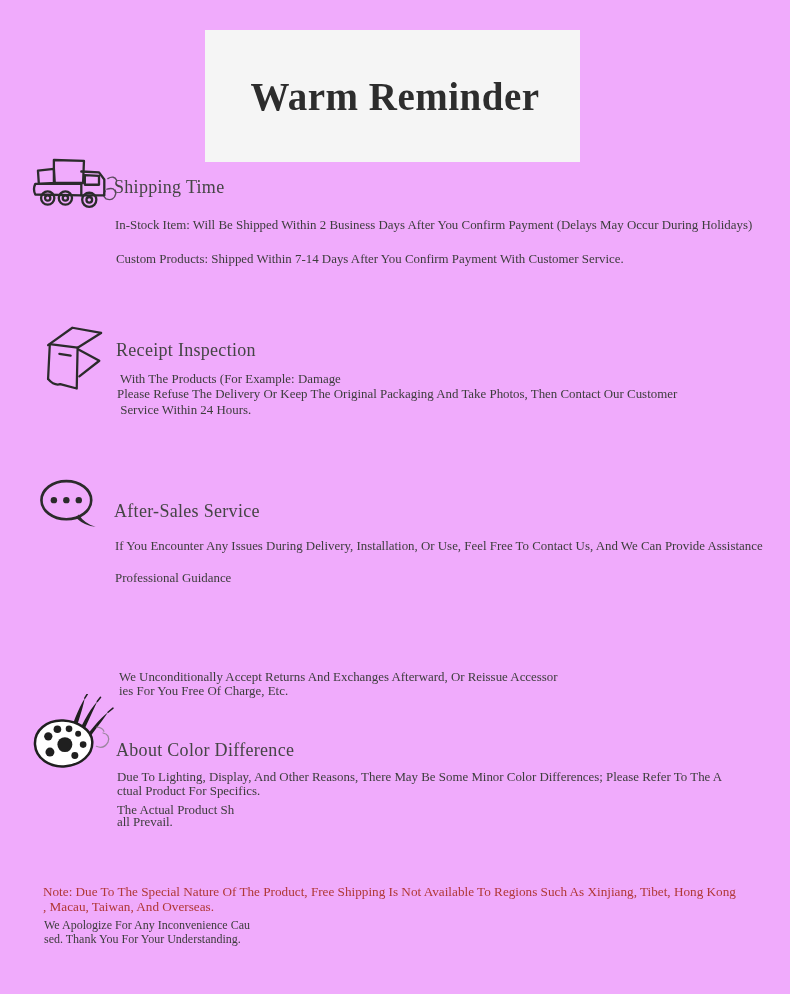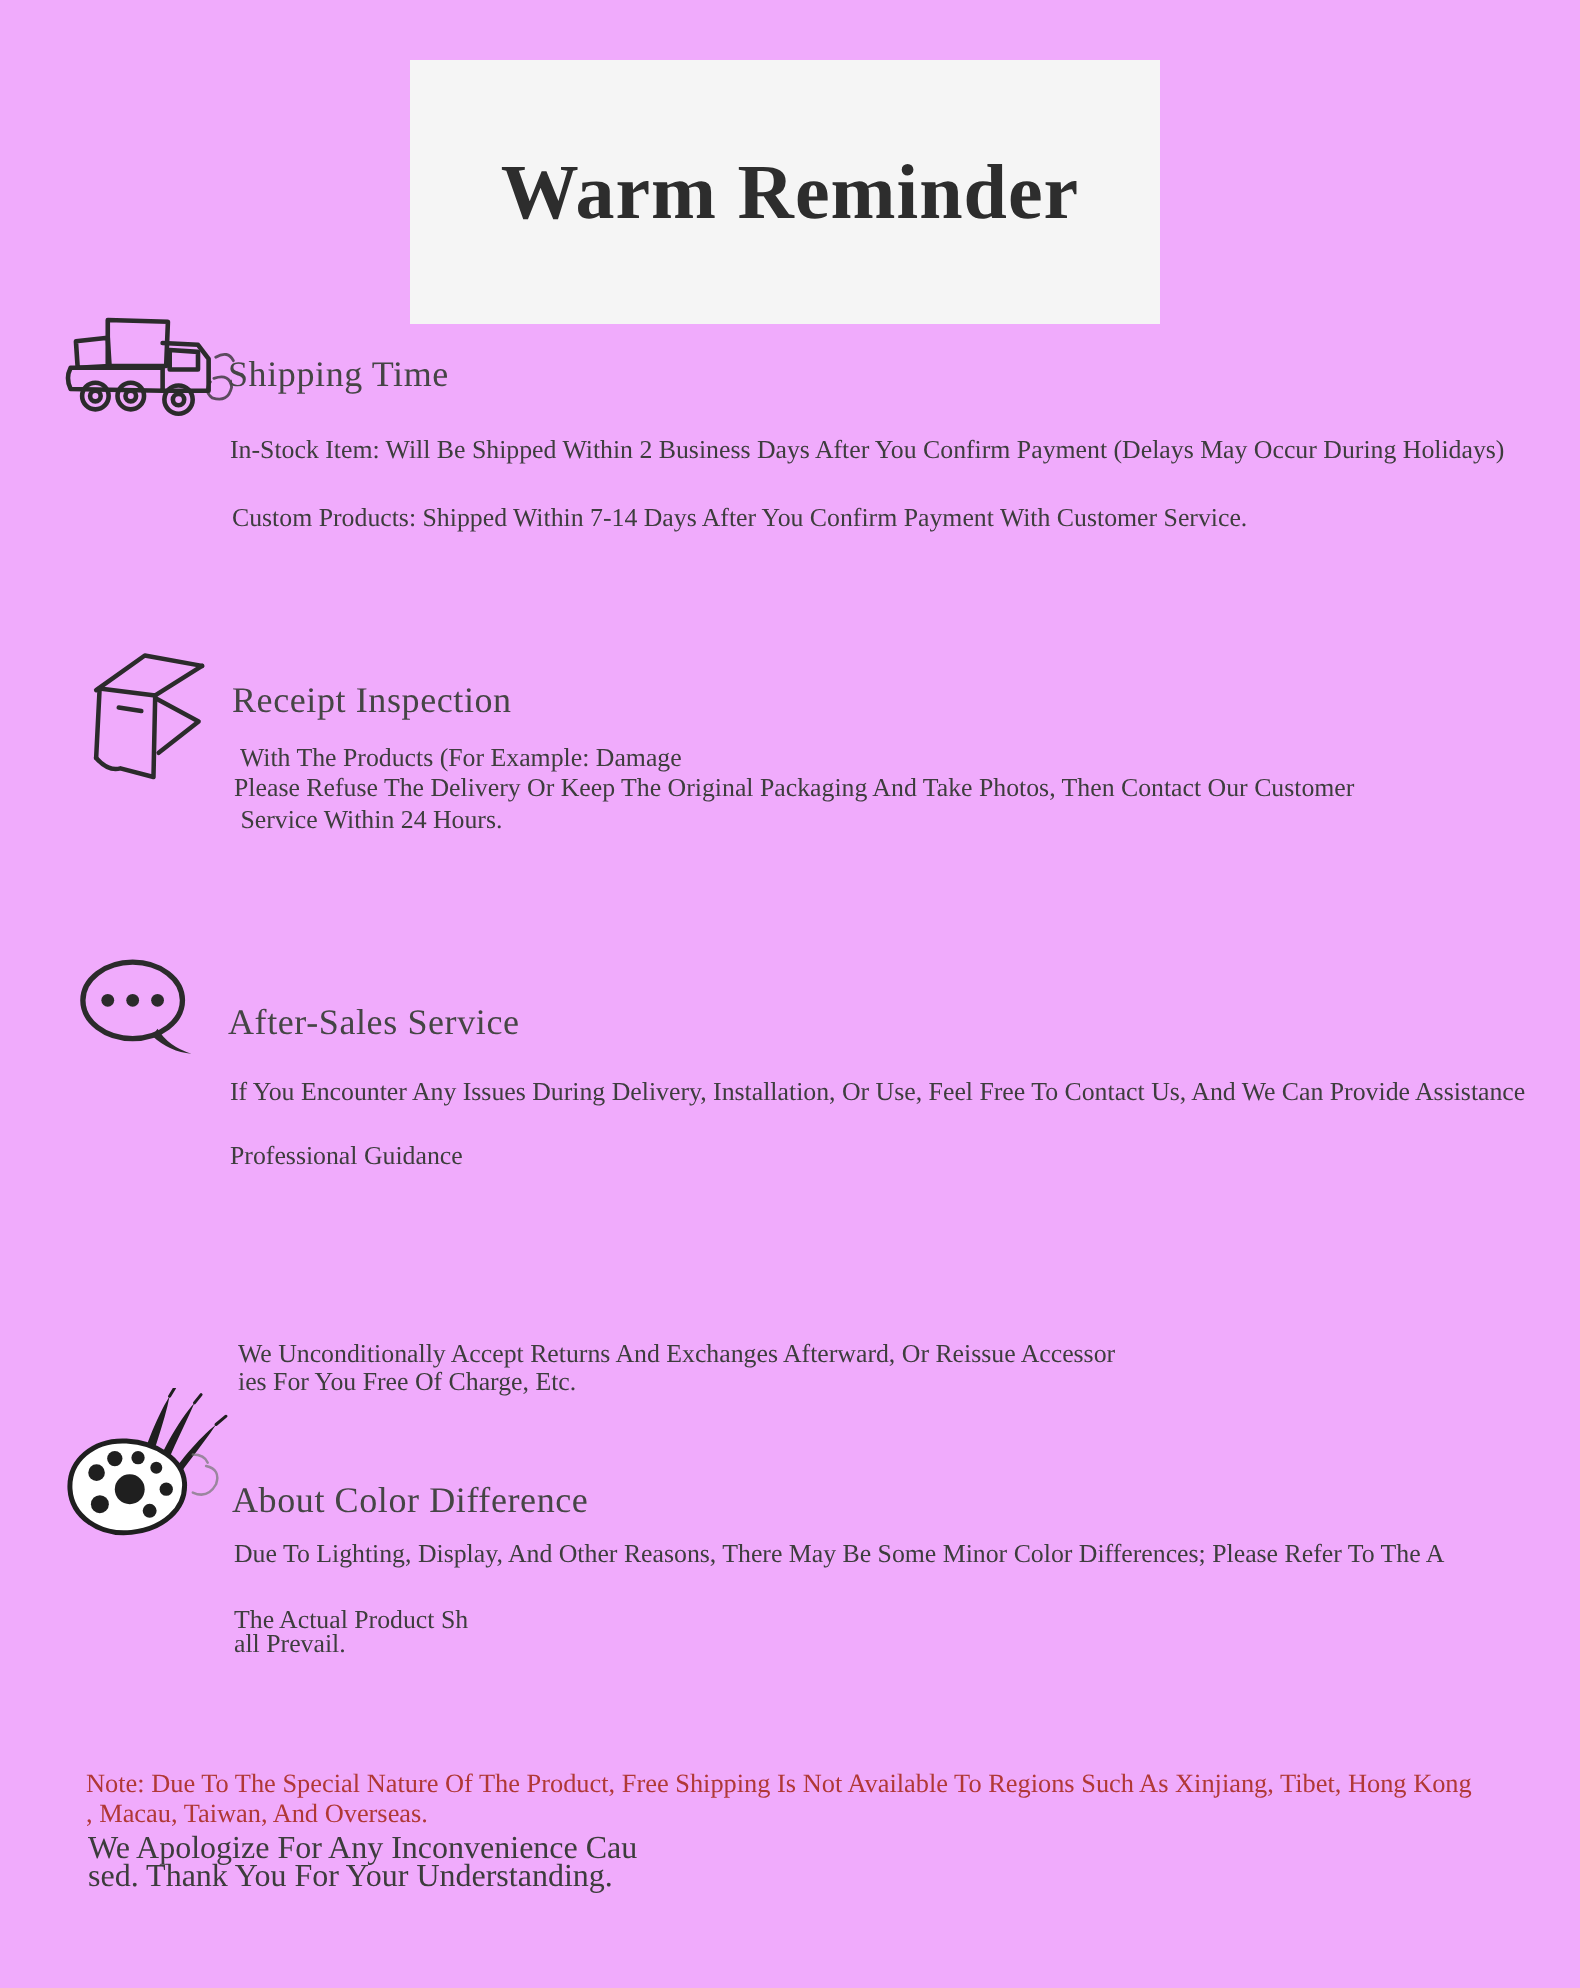--- a/index.html
+++ b/index.html
@@ -32,21 +32,21 @@
     white-space:pre;
   }
   .block{position:absolute;font-size:12.9px;color:#3d3d3d;}
   .block div{white-space:pre;}
   .lh154 div{line-height:15.4px;}
   .lh144 div{line-height:14.4px;}
   .lh124 div{line-height:12.4px;}
   .icon{position:absolute;}
   .note-red{color:#b03836;font-size:13.2px;}
   .note-red div{line-height:14.6px;}
-  .note-gray{color:#3c3c3c;font-size:16px;}
+  .note-gray{color:#3c3c3c;font-size:12px;}
   .note-gray div{line-height:14px;}
   svg{display:block;}
 </style>
 </head>
 <body>
 
 <div class="page">
 
   <div class="title-bg"></div>
   <div class="page-title">Warm Reminder</div>
@@ -133,20 +133,21 @@
         <circle cx="58" cy="48" r="3.6"></circle>
         <circle cx="64" cy="61" r="4"></circle>
         <circle cx="54" cy="74" r="4.2"></circle>
         <circle cx="24" cy="70" r="5.4"></circle>
       </g>
     </svg>
   </div>
   <div class="sec-heading" style="left:116px;top:740px;text-align:center;">About Color Difference</div>
   <div class="block lh144" style="left:117px;top:770px;">
     <div>Due To Lighting, Display, And Other Reasons, There May Be Some Minor Color Differences; Please Refer To The A</div>
+    <div>ctual Product For Specifics.</div>
   </div>
   <div class="block lh124" style="left:117px;top:804px;">
     <div>The Actual Product Sh</div>
     <div>all Prevail.</div>
   </div>
 
   <div class="block note-red" style="left:43px;top:885px;">
     <div>Note: Due To The Special Nature Of The Product, Free Shipping Is Not Available To Regions Such As Xinjiang, Tibet, Hong Kong</div>
     <div>, Macau, Taiwan, And Overseas.</div>
   </div>

